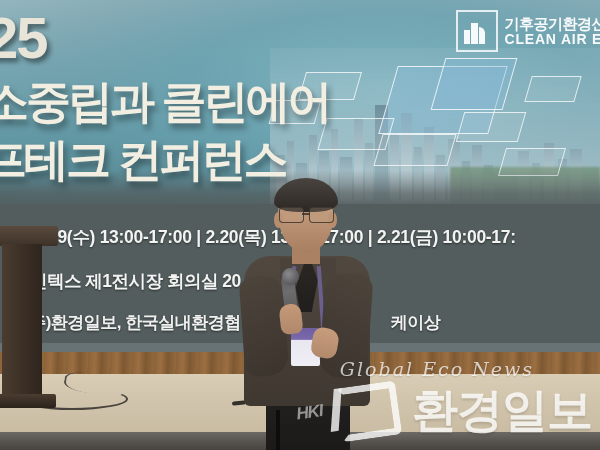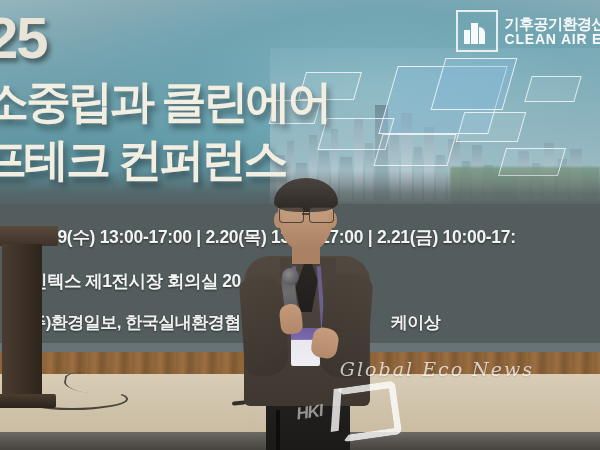--- a/index.html
+++ b/index.html
@@ -399,15 +399,16 @@
     </div>
   </div>
 
   <div class="watermark">
     <div class="wm-script">Global Eco News</div>
     <div class="wm-mark">
       <div class="wm-slash"></div>
       <div class="wm-frame"></div>
       <div class="wm-hki">HKI</div>
     </div>
+    <div class="wm-ko">환경일보</div>
   </div>
 
 </div>
 
 </body></html>

